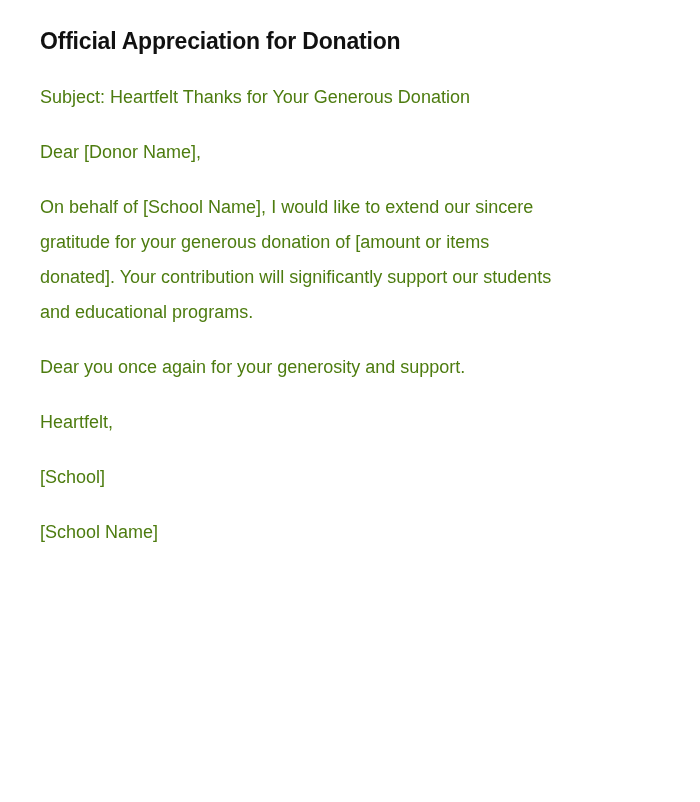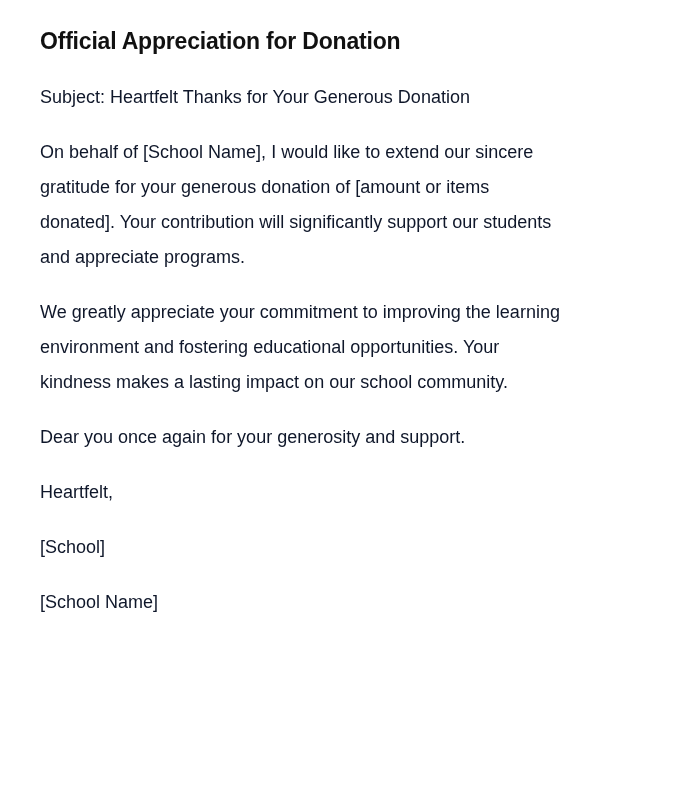--- a/index.html
+++ b/index.html
@@ -24,38 +24,38 @@
     font-size: 23px;
     font-weight: 700;
     color: #111111;
     letter-spacing: -0.2px;
     margin: 0 0 24px 0;
     line-height: 1.2;
   }
   .doc-paragraph {
     font-size: 18px;
     font-weight: 400;
-    color: #0f172a;
+    color: #4d7c0f;
     line-height: 35px;
     margin: 0 0 20px 0;
     max-width: 592px;
   }
 </style>
 </head>
 <body>
 
 <div class="page">
   <h1 class="doc-title">Official Appreciation for Donation</h1>
 
   <p class="doc-paragraph">Subject: Heartfelt Thanks for Your Generous Donation</p>
 
+  <p class="doc-paragraph">Dear [Donor Name],</p>
 
-  <p class="doc-paragraph">On behalf of [School Name], I would like to extend our sincere gratitude for your generous donation of [amount or items donated]. Your contribution will significantly support our students and appreciate programs.</p>
+  <p class="doc-paragraph">On behalf of [School Name], I would like to extend our sincere gratitude for your generous donation of [amount or items donated]. Your contribution will significantly support our students and educational programs.</p>
 
-  <p class="doc-paragraph">We greatly appreciate your commitment to improving the learning environment and fostering educational opportunities. Your kindness makes a lasting impact on our school community.</p>
 
   <p class="doc-paragraph">Dear you once again for your generosity and support.</p>
 
   <p class="doc-paragraph">Heartfelt,</p>
 
 
   <p class="doc-paragraph">[School]</p>
 
   <p class="doc-paragraph">[School Name]</p>
 </div>

